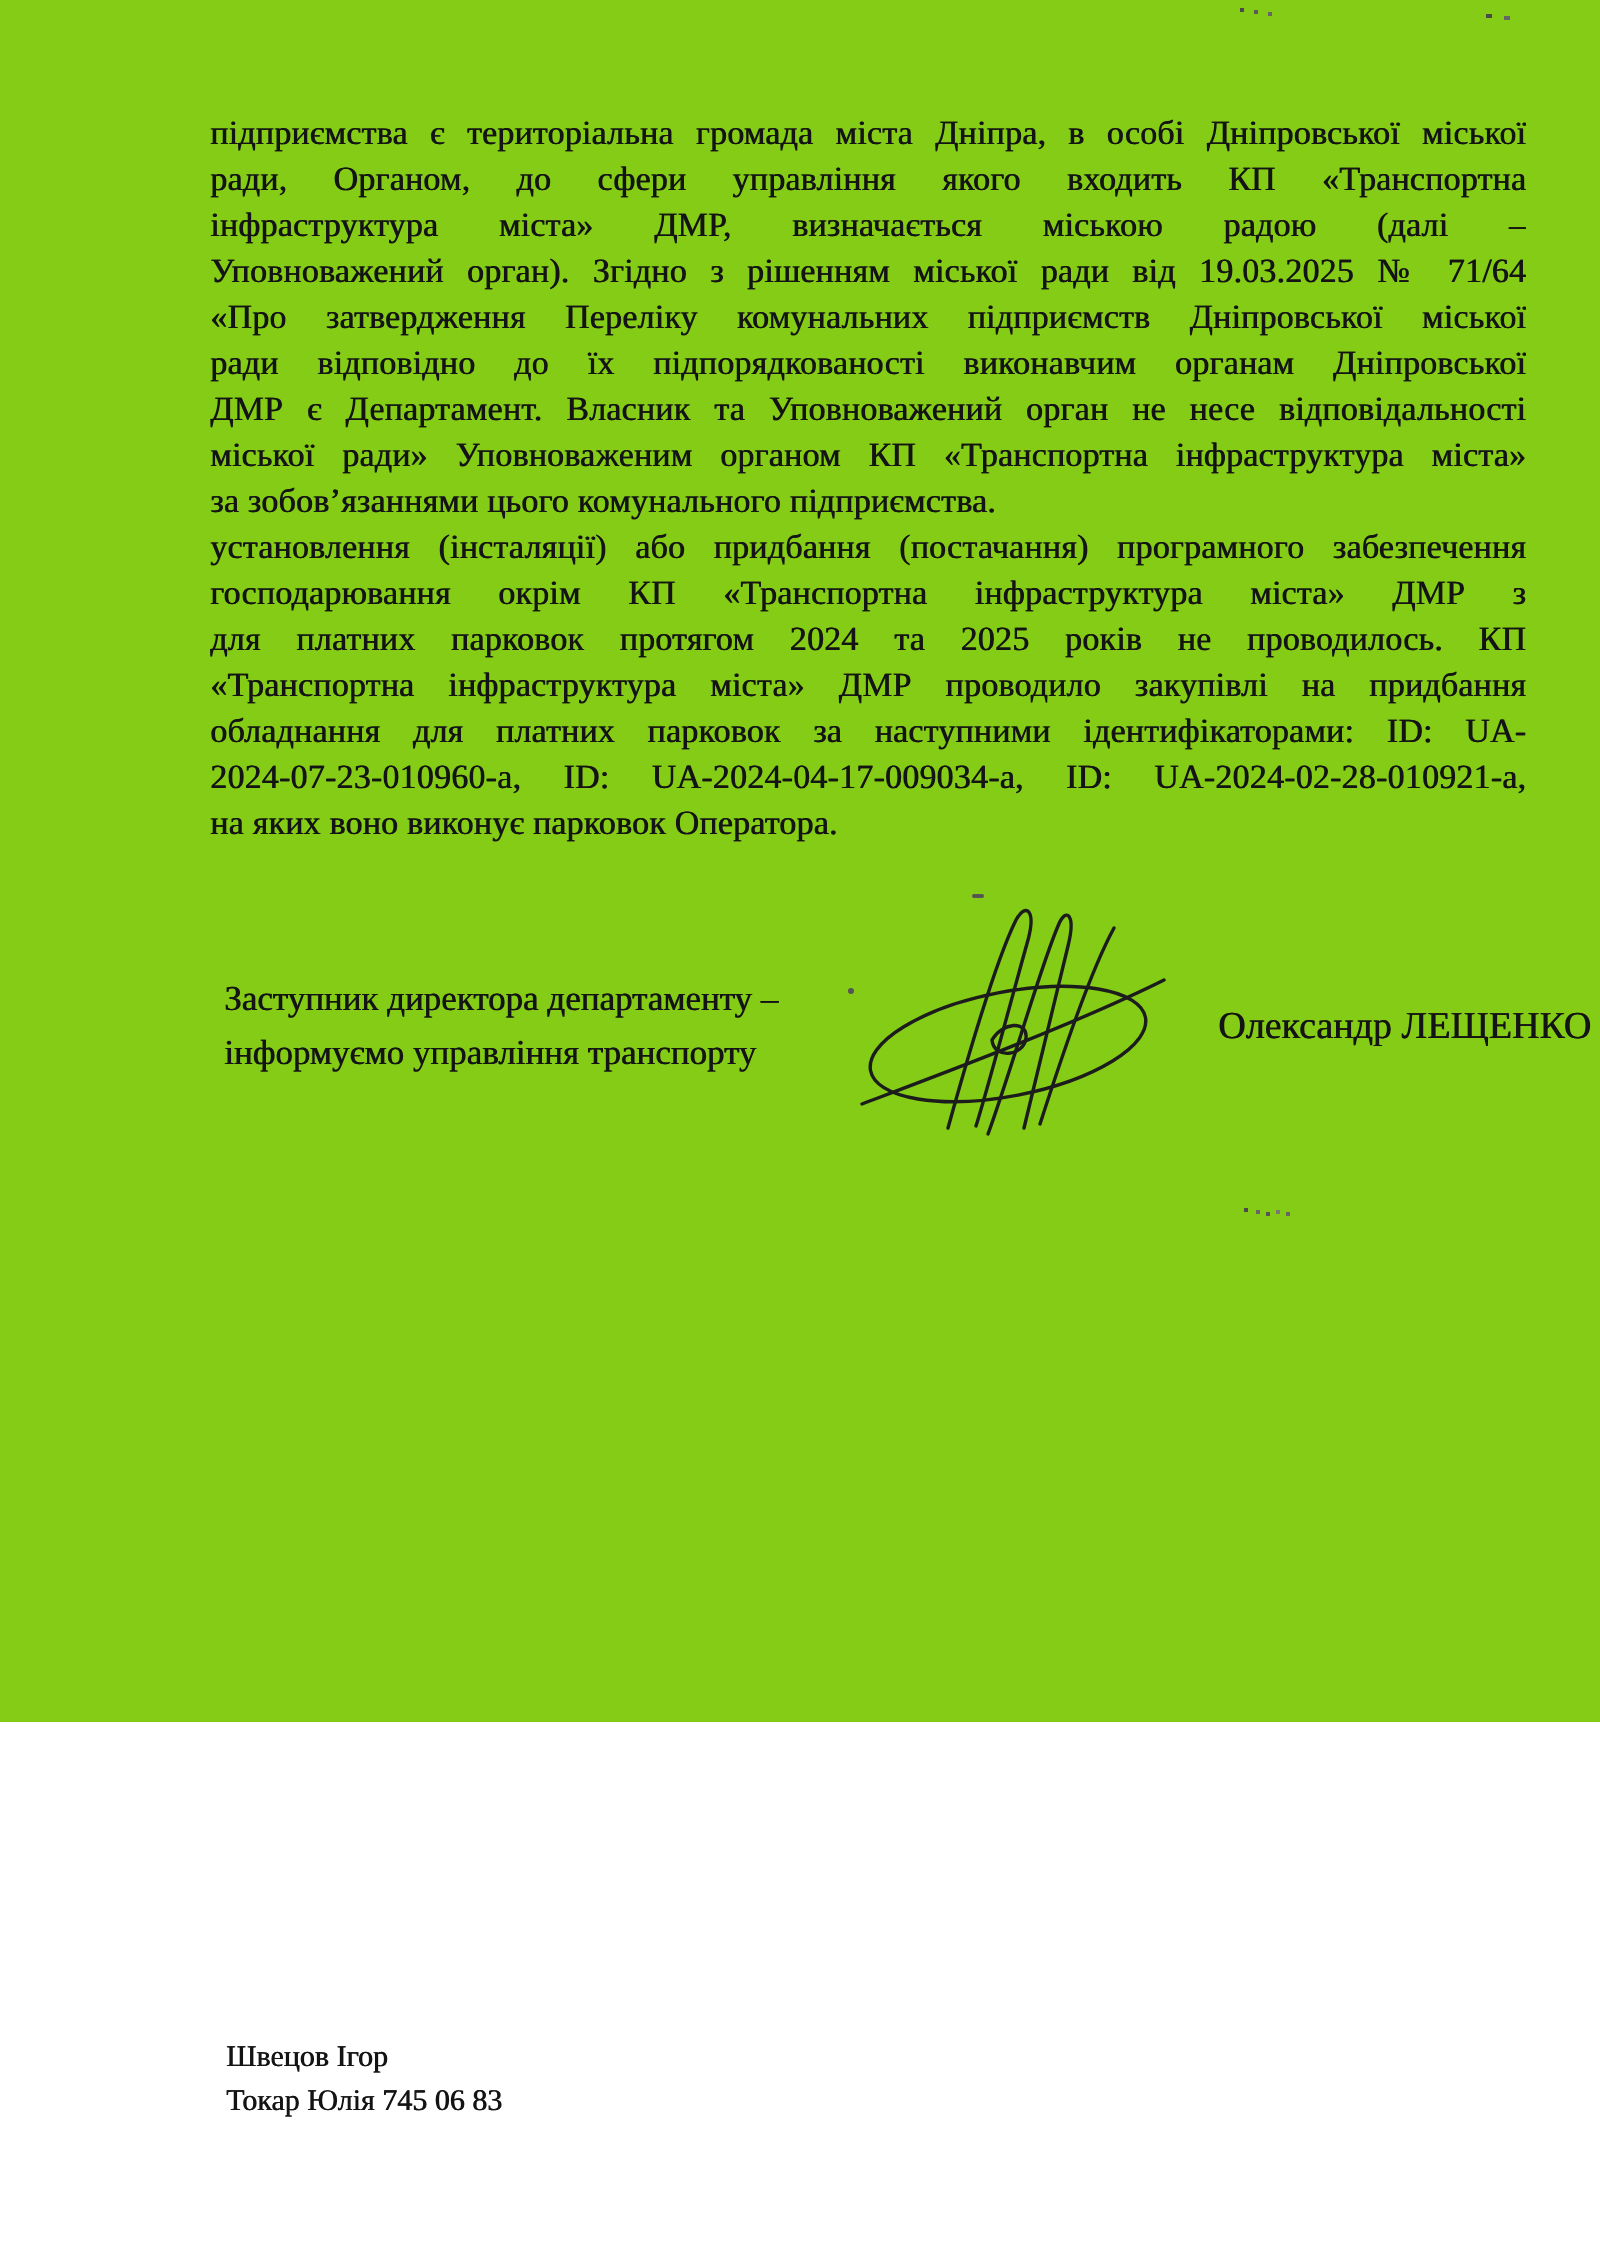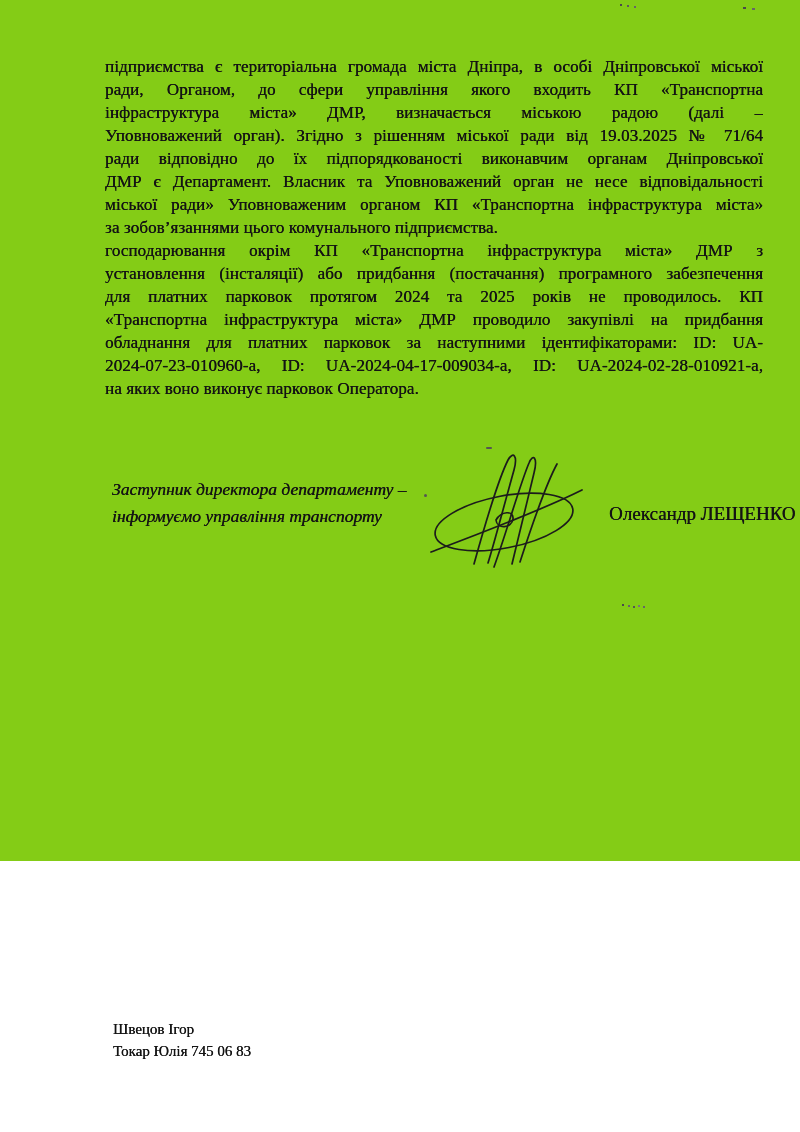--- a/index.html
+++ b/index.html
@@ -33,26 +33,25 @@
   }
   .ln.j {
     white-space: normal;
     text-align: justify;
     text-align-last: justify;
   }
   .ln.indent { padding-left: 37px; }
   
   .sig-title {
     position: absolute;
-    left: 112px; top: 476px;
+    left: 112px; top: 486px;
     font-size: 17.5px;
     line-height: 26.5px;
     color: #141414;
     text-shadow: 0.35px 0 0 currentColor;
-    font-style: italic;
   }
   .sig-name {
     position: absolute;
     left: 609px; top: 503px;
     font-size: 19px;
     color: #141414;
     text-shadow: 0.35px 0 0 currentColor;
     white-space: nowrap;
   }
   .signature-svg {
@@ -87,28 +86,29 @@
 <body>
 
 <div class="page">
 
   <div class="textblock">
     <div>
       <div class="ln j">підприємства є територіальна громада міста Дніпра, в особі Дніпровської міської</div>
       <div class="ln j">ради, Органом, до сфери управління якого входить КП «Транспортна</div>
       <div class="ln j">інфраструктура міста» ДМР, визначається міською радою (далі –</div>
       <div class="ln j">Уповноважений орган). Згідно з рішенням міської ради від 19.03.2025 № 71/64</div>
+      <div class="ln j">«Про затвердження Переліку комунальних підприємств Дніпровської міської</div>
       <div class="ln j">ради відповідно до їх підпорядкованості виконавчим органам Дніпровської</div>
       <div class="ln j">ДМР є Департамент. Власник та Уповноважений орган не несе відповідальності</div>
       <div class="ln j">міської ради» Уповноваженим органом КП «Транспортна інфраструктура міста»</div>
       <div class="ln">за зобов’язаннями цього комунального підприємства.</div>
     </div>
     <div>
+      <div class="ln j">установлення (інсталяції) або придбання (постачання) програмного забезпечення</div>
       <div class="ln j">господарювання окрім КП «Транспортна інфраструктура міста» ДМР з</div>
-      <div class="ln j">установлення (інсталяції) або придбання (постачання) програмного забезпечення</div>
       <div class="ln j">для платних парковок протягом 2024 та 2025 років не проводилось. КП</div>
       <div class="ln j">«Транспортна інфраструктура міста» ДМР проводило закупівлі на придбання</div>
       <div class="ln j">обладнання для платних парковок за наступними ідентифікаторами: ID: UA-</div>
       <div class="ln j">2024-07-23-010960-a, ID: UA-2024-04-17-009034-a, ID: UA-2024-02-28-010921-a,</div>
       <div class="ln">на яких воно виконує парковок Оператора.</div>
     </div>
   </div>
 
   <div class="sig-title">
     <div>Заступник директора департаменту –</div>

